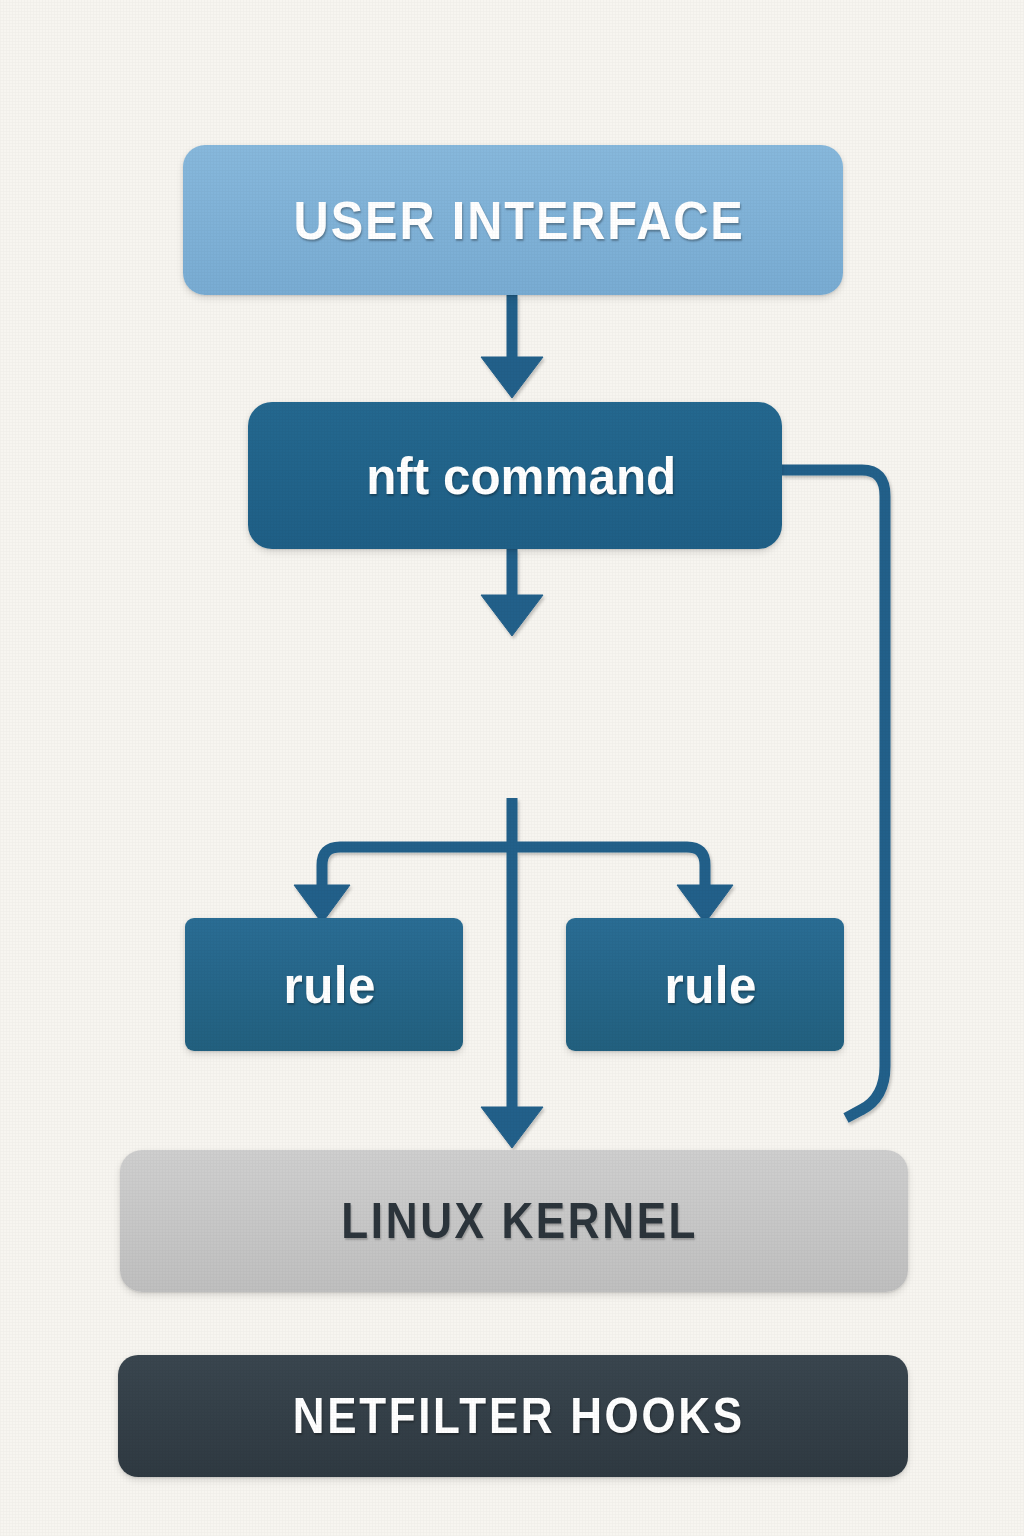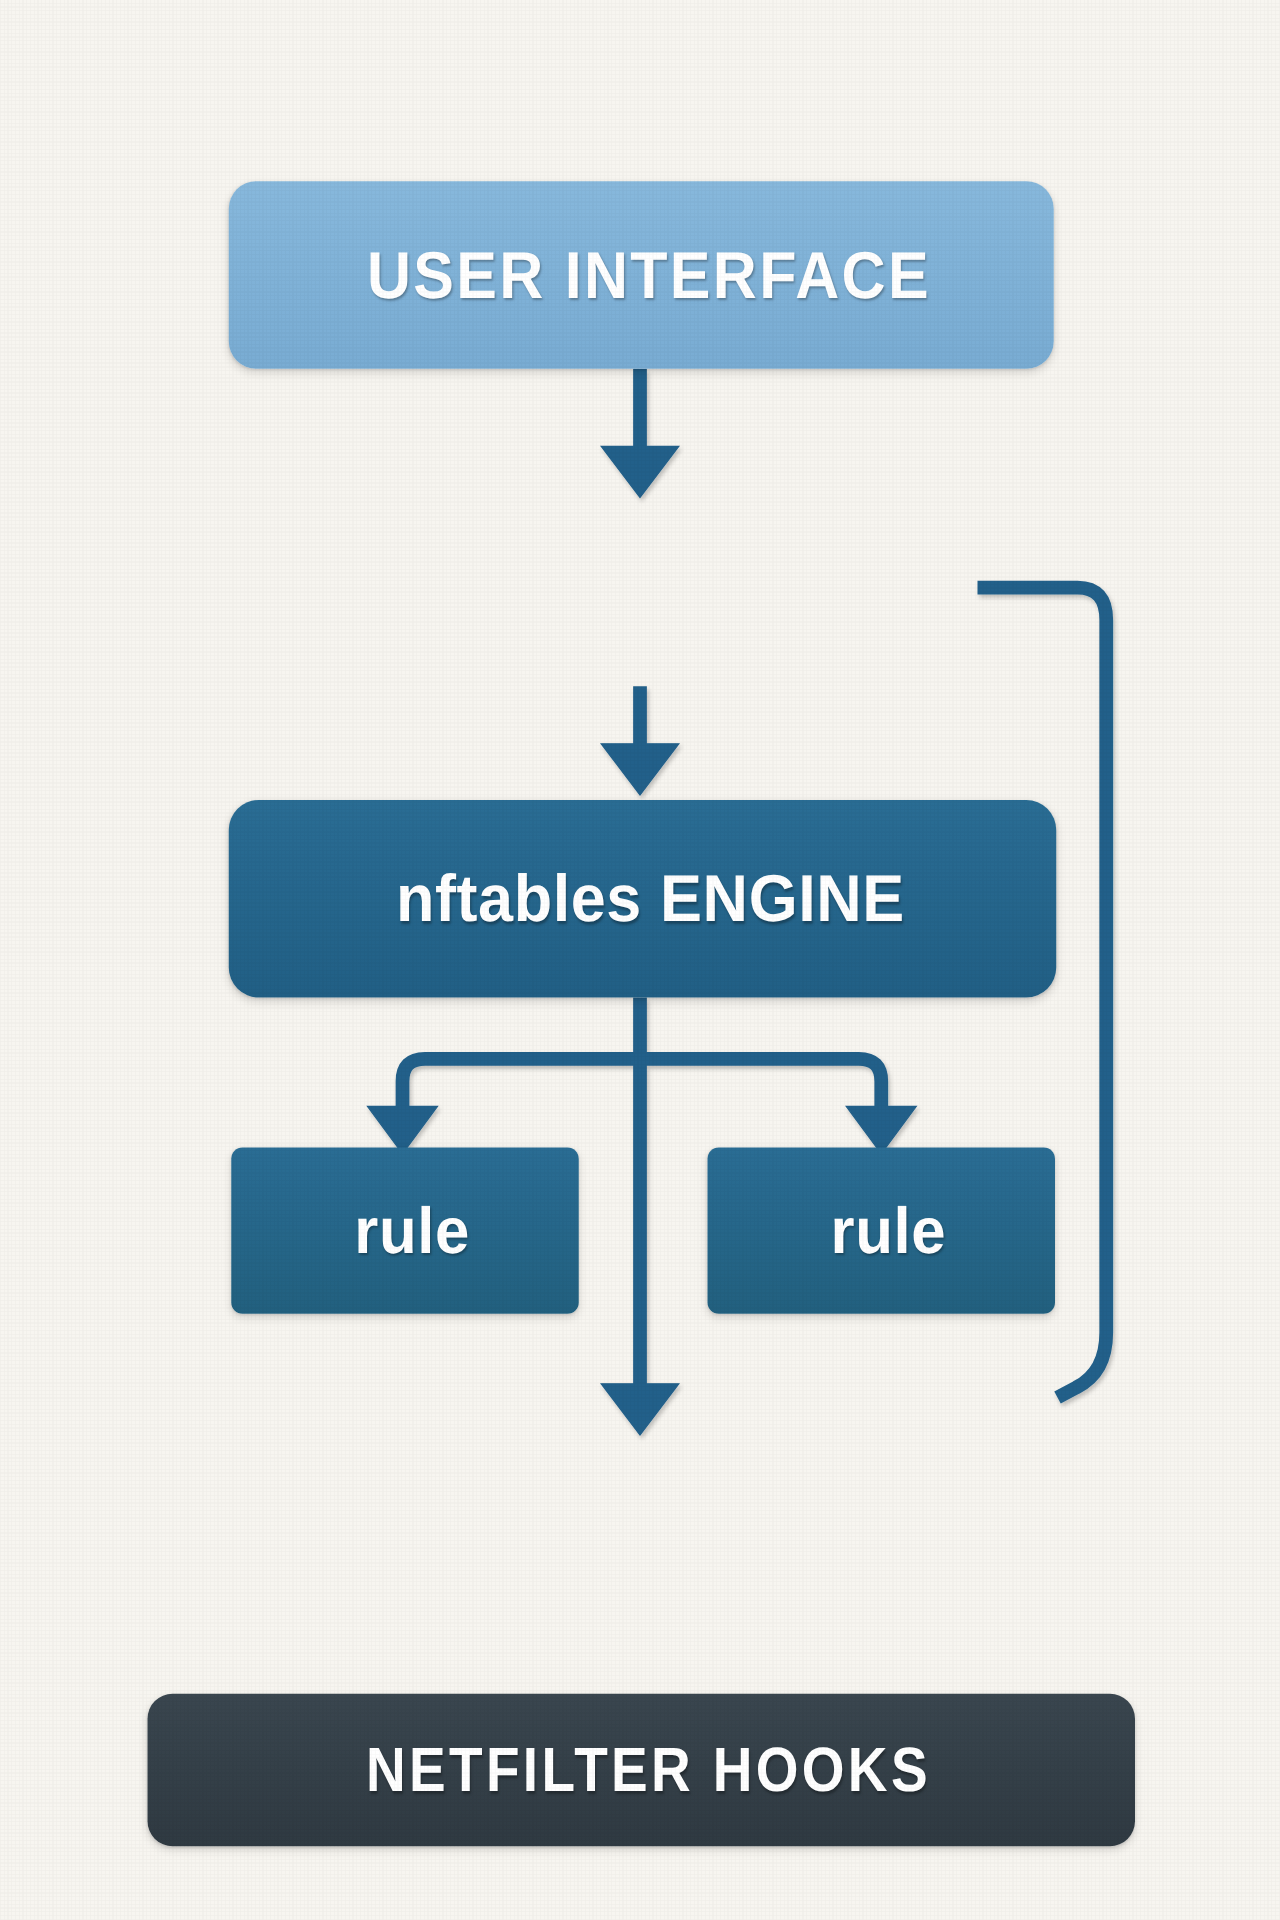--- a/index.html
+++ b/index.html
@@ -169,32 +169,35 @@
         <path d="M 782 470 L 862 470 Q 885 470 885 496 L 885 1066 Q 885 1098 861 1110 L 846 1118" fill="none" stroke-width="11" stroke-linecap="butt"></path>
       </g>
 
     </g>
   </svg>
 
   <div class="node" id="node-ui">
     <span class="label">USER INTERFACE</span>
   </div>
 
-
-  <div class="node" id="node-engine">
-    <span class="label">nftables ENGINE</span>
-  </div>
+  <div class="node" id="node-nft">
+    <span class="label">nft command</span>
+  </div>
+
 
   <div class="node node-rule" id="node-rule-left">
     <span class="label">rule</span>
   </div>
 
   <div class="node node-rule" id="node-rule-right">
     <span class="label">rule</span>
   </div>
 
+  <div class="node" id="node-kernel">
+    <span class="label">LINUX KERNEL</span>
+  </div>
 
   <div class="node" id="node-netfilter">
     <span class="label">NETFILTER HOOKS</span>
   </div>
 
   <div id="grain"></div>
 </div>
 
 </body></html>

